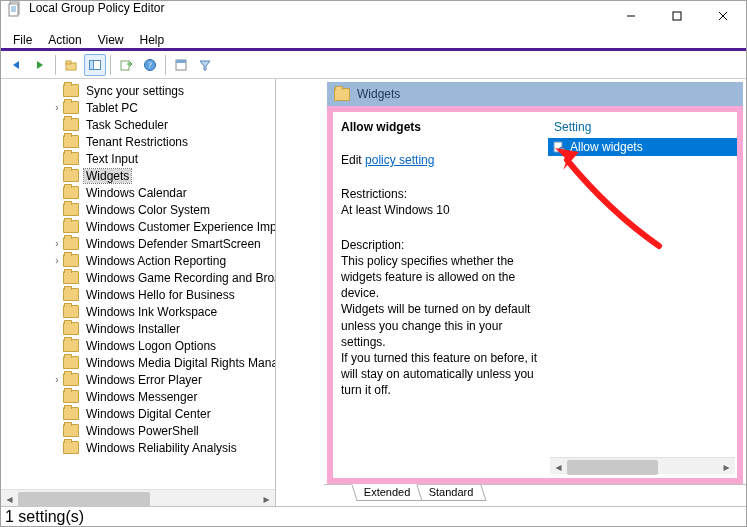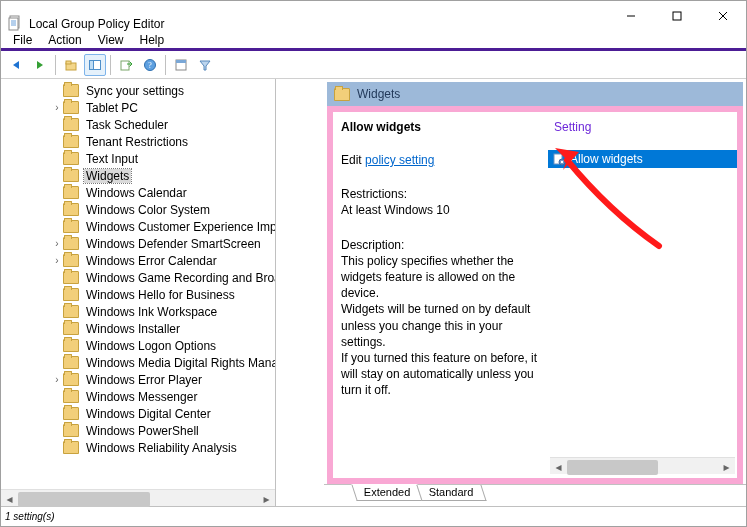--- a/index.html
+++ b/index.html
@@ -1,20 +1,20 @@
 <!DOCTYPE html>
 <html><head>
 <meta charset="utf-8">
 <style>
   * { box-sizing: border-box; }
   html, body { margin:0; padding:0; font-family:"Segoe UI", Tahoma, sans-serif; font-size:12px; color:#000; background:#fff; }
   .window { width:747px; height:527px; border:1px solid #a0a0a0; display:flex; flex-direction:column; background:#fff; position:relative; }
 
   
-  .titlebar { height:30px; display:flex; align-items:flex-end; padding:0 0 0 6px; }
+  .titlebar { height:30px; display:flex; align-items:flex-start; padding:0 0 0 6px; }
   .titlebar .ticon { width:16px; height:16px; margin-right:6px; display:flex; align-items:center; justify-content:center; }
   .titlebar .ttext { flex:0 0 auto; }
   .titlebar .spacer { flex:1 1 auto; }
   .winbtn { width:46px; height:30px; display:flex; align-items:center; justify-content:center; }
 
   
   .menubar { height:20px; display:flex; align-items:center; padding:0 4px; border-bottom:3px solid #4c1d95; }
   .menubar .mitem { padding:2px 8px; }
 
   
@@ -47,32 +47,32 @@
   
   .catheader { height:24px; background:#9db9d9; display:flex; align-items:center; padding-left:6px; margin:3px 3px 0 3px; border:1px solid #9db9d9; }
   .catheader .ficon { background:#f2cf7a; }
   .catheader .ctxt { color:#233a5b; font-weight:500; margin-left:2px; }
   .rcontent { flex:1 1 auto; display:flex; min-height:0; margin:0 3px; border:6px solid #f9a8d4; }
   .rhalf { width:215px; padding:8px 8px 0 8px; overflow:hidden; }
   .rhalf .hd { font-weight:700; margin-bottom:6px; }
   .rhalf a { color:#0066cc; text-decoration:underline; }
   .rhalf .blk { margin:18px 0; line-height:1.35; }
   .rlist { flex:1 1 auto; display:flex; flex-direction:column; border-left:0px; padding-top:6px; position:relative; }
-  .rlist .colh { font-size:12px; padding:2px 4px 16px 6px; color:#6d28d9; }
+  .rlist .colh { font-size:12px; padding:2px 4px 4px 6px; color:#0369a1; }
   .rlist .row { height:18px; display:flex; align-items:center; padding-left:4px; }
   .rlist .row.sel { background:#0078d7; color:#fff; }
   .rlist .gicon { width:14px; height:14px; margin-right:4px; display:flex; align-items:center; justify-content:center; }
   .rlist .hscroll { margin-top:auto; }
 
   .tabs { height:22px; border-top:1px solid #c0c0c0; display:flex; align-items:flex-start; padding-left:30px; background:#fff; }
   .tab { border:1px solid #a9a9a9; border-top:none; padding:1px 9px 2px 9px; font-size:11px; background:#fff; transform:skewX(18deg); margin-right:-1px; }
   .tab .tl { display:inline-block; transform:skewX(-18deg); }
   .tab.active { background:#fff; border-top:1px solid #fff; position:relative; top:-1px; }
 
-  .statusbar { height:20px; border-top:1px solid #c0c0c0; display:flex; align-items:center; padding-left:4px; font-size:10px;font-style:italic; }
+  .statusbar { height:20px; border-top:1px solid #c0c0c0; display:flex; align-items:center; padding-left:4px; font-size:16px; }
 
   
   .arrow-annot { position:absolute; pointer-events:none; }
 </style>
 </head>
 <body>
 
 <div class="window">
 
   <div class="titlebar">
@@ -205,21 +205,21 @@
             <span class="lbl">Windows Customer Experience Improvement</span>
           </div>
           <div class="trow withexp">
             <span class="expander">›</span>
             <span class="ficon"></span>
             <span class="lbl">Windows Defender SmartScreen</span>
           </div>
           <div class="trow withexp">
             <span class="expander">›</span>
             <span class="ficon"></span>
-            <span class="lbl">Windows Error Calendar</span>
+            <span class="lbl">Windows Action Reporting</span>
           </div>
           <div class="trow">
             <span class="ficon"></span>
             <span class="lbl">Windows Game Recording and Broadcasting</span>
           </div>
           <div class="trow">
             <span class="ficon"></span>
             <span class="lbl">Windows Hello for Business</span>
           </div>
           <div class="trow">

